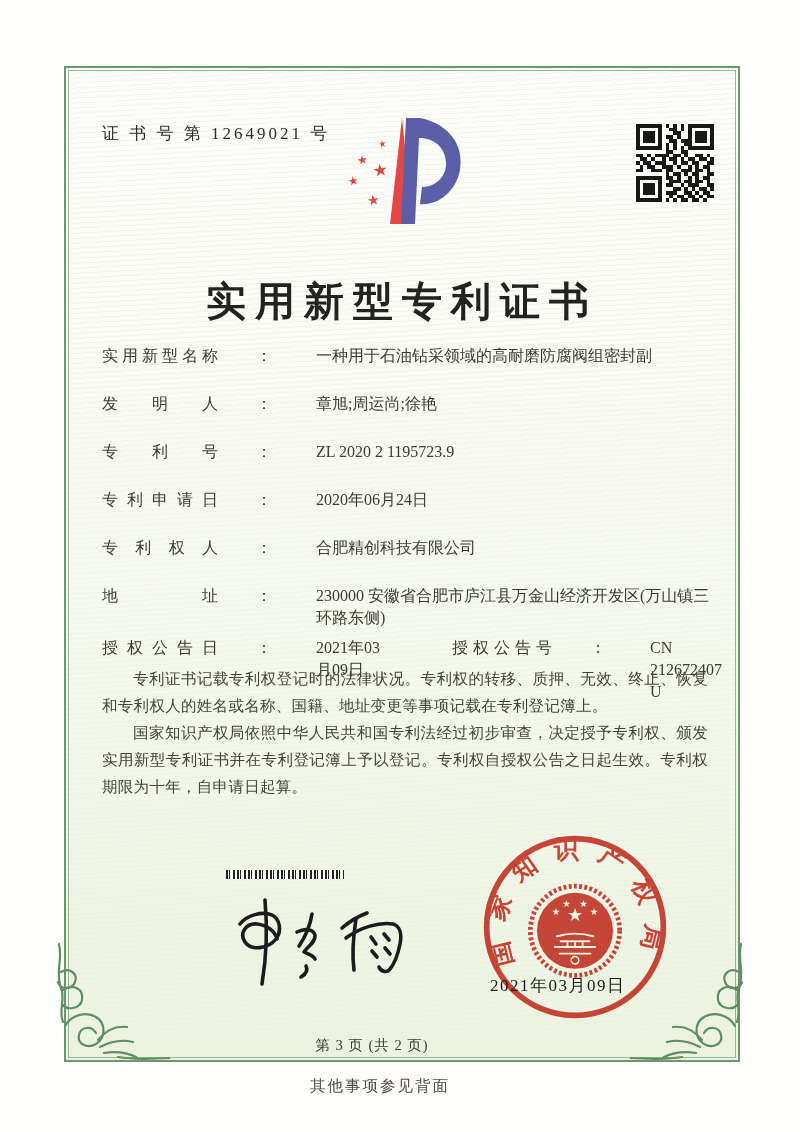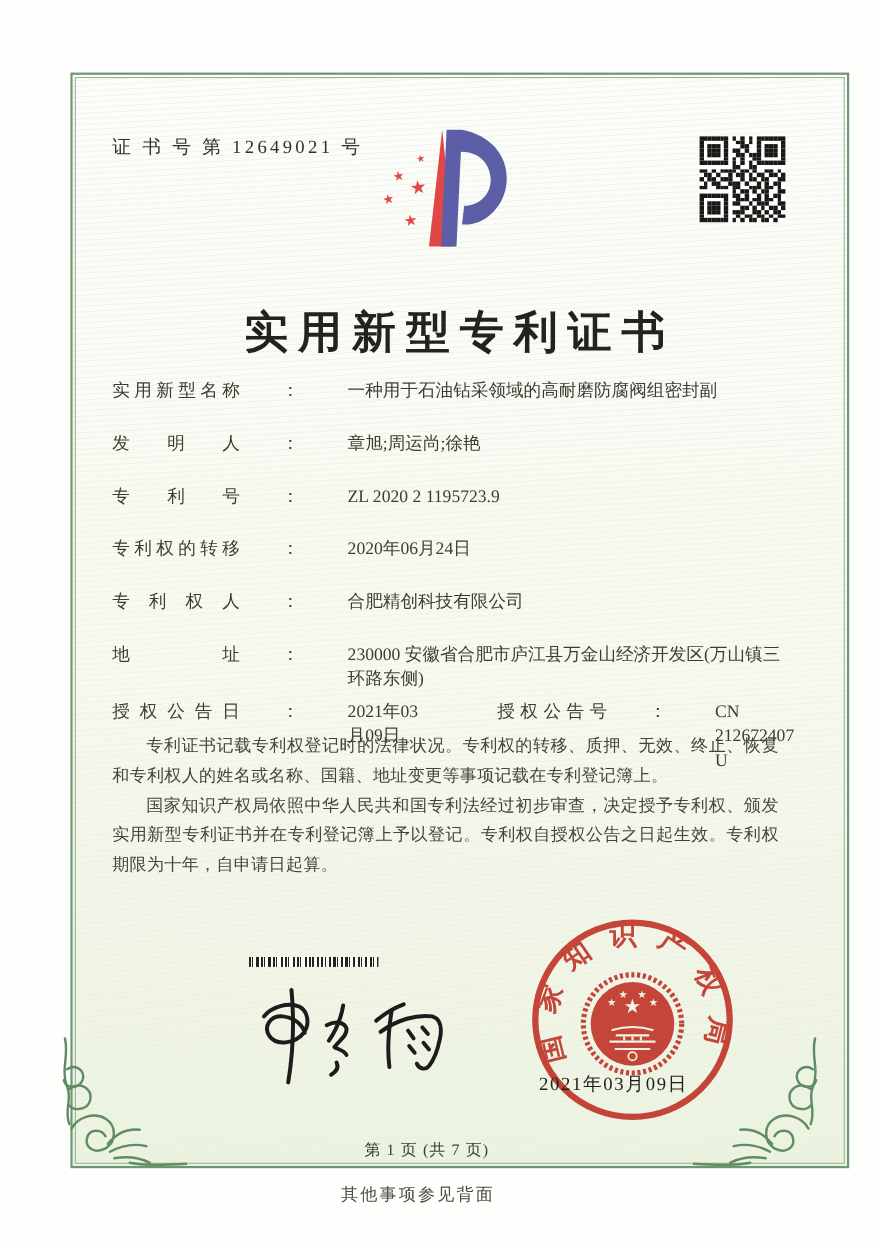--- a/index.html
+++ b/index.html
@@ -7,21 +7,20 @@
     position:relative;width:800px;height:1132px;background:#fefefc;overflow:hidden;
     font-family:"Liberation Serif","DejaVu Serif",serif;color:#3a3a32;
   }
   
   .frame{
     position:absolute;left:64px;top:66px;width:672px;height:992px;
     border:2px solid #6d9671;
     background:
       linear-gradient(180deg, rgba(247,250,240,.25) 0%, rgba(240,245,229,.55) 55%, rgba(233,240,219,.85) 100%),
       repeating-linear-gradient(177deg, rgba(141,175,136,.13) 0px, rgba(141,175,136,.13) 1px, rgba(255,255,255,0) 1px, rgba(255,255,255,0) 5px);
-    padding-left: 32px;
   }
   .frame::after{content:"";position:absolute;inset:2px;border:1px solid #97b699;pointer-events:none;}
 
   .cert-no{position:absolute;left:36px;top:54px;font-size:17px;letter-spacing:3px;color:#2f2f2a;}
   .logo{position:absolute;left:274px;top:46px;width:130px;height:122px;}
   .qr{position:absolute;left:570px;top:56px;width:78px;height:78px;display:grid;
       grid-template-columns:repeat(21,1fr);grid-auto-rows:1fr;background:#fff;}
   .qr div.on{background:#181815;}
   .title{position:absolute;left:0;top:170px;width:100%;text-align:center;
          font-size:40px;font-weight:700;letter-spacing:9px;color:#222220;white-space:nowrap;margin-top:36px;}
@@ -536,21 +535,21 @@
         <span class="field-label">发明人</span>
           <span class="colon">：</span>
         <span class="field-value">章旭;周运尚;徐艳</span>
       </div>
       <div class="field-row">
         <span class="field-label">专利号</span>
           <span class="colon">：</span>
         <span class="field-value">ZL 2020 2 1195723.9</span>
       </div>
       <div class="field-row">
-        <span class="field-label">专利权的转移</span>
+        <span class="field-label">专利申请日</span>
           <span class="colon">：</span>
         <span class="field-value">2020年06月24日</span>
       </div>
       <div class="field-row">
         <span class="field-label">专利权人</span>
           <span class="colon">：</span>
         <span class="field-value">合肥精创科技有限公司</span>
       </div>
       <div class="field-row row-address">
         <span class="field-label">地址</span>
@@ -617,21 +616,21 @@
           <path d="M-8,16 V20"></path>
             <path d="M0,16 V20"></path>
             <path d="M8,16 V20"></path>
           <path d="M-17,28 H17"></path>
           <circle cx="0" cy="35" r="4" stroke-width="1.6"></circle>
         </g>
       </g>
     </svg>
     <div class="seal-date">2021年03月09日</div>
 
-    <div class="page-info">第 1 页 (共 7 页)</div>
+    <div class="page-info">第 3 页 (共 2 页)</div>
   </div>
 
   <svg class="flourish left" viewBox="0 0 118 120" xmlns="http://www.w3.org/2000/svg">
     <g fill="none" stroke="#5f8c63" stroke-width="2.2" stroke-linecap="round">
       <path d="M7,2 C11,18 3,30 9,46 C14,58 6,66 11,80"></path>
       <path d="M9,30 c 8,-5 17,1 14,10 c -3,8 -15,8 -17,0"></path>
       <path d="M11,48 c 10,-7 21,-1 19,10 c -2,9 -15,11 -20,4"></path>
       <path d="M13,84 c 6,-11 21,-15 31,-9 c 10,6 10,21 0,27 c -9,5 -19,0 -17,-9 c 2,-9 13,-9 17,-2"></path>
       <path d="M46,98 q 12,-15 29,-13"></path>
       <path d="M48,105 q 17,-9 33,-5"></path>

